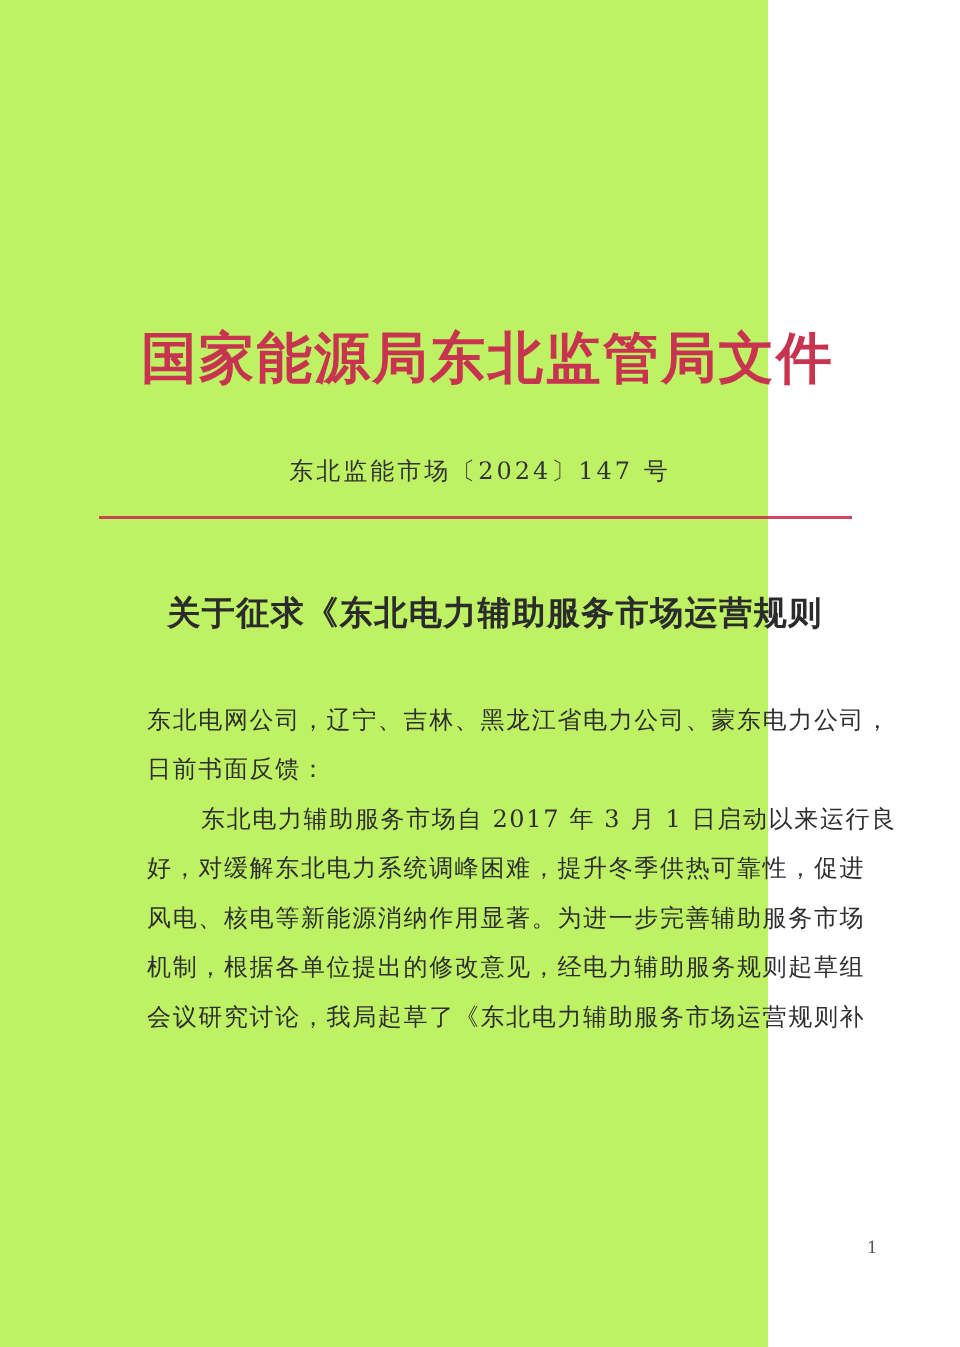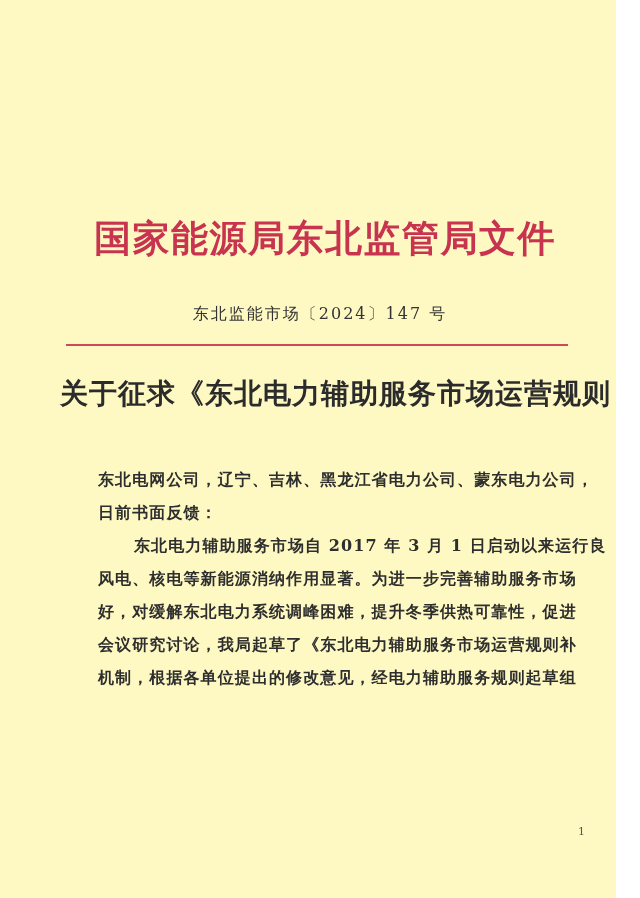--- a/index.html
+++ b/index.html
@@ -11,22 +11,22 @@
       width: 640px;
       height: 898px;
       position: relative;
       overflow: hidden;
       font-family: "DejaVu Serif", "Liberation Serif", serif;
       color: #2a2a2a;
     }
     .page {
       position: absolute;
       left: 0; top: 0;
-      width: 616px; height: 898px;
-      background: #fef9c3;
+      width: 512px; height: 898px;
+      background: #bef264;
     }
     .issuer-title {
       position: absolute;
       left: 90px;
       top: 212px;
       width: 470px;
       text-align: center;
       font-family: "DejaVu Serif", "Liberation Serif", serif;
       font-weight: bold;
       font-size: 37px;
@@ -53,45 +53,44 @@
       top: 344px;
       width: 502px;
       height: 2px;
       background: #c8344f;
       opacity: 0.9;
     }
     .subject {
       position: absolute;
       left: 60px;
       width: 540px;
-      top: 376px;
+      top: 392px;
       text-align: center;
       font-family: "DejaVu Sans", "Liberation Sans", sans-serif;
       font-weight: bold;
-      font-size: 28px;
+      font-size: 22px;
       line-height: 36px;
       letter-spacing: 1px;
       color: #2b2b2b;
     }
     .subject .line { display: block; white-space: nowrap; }
     .body-text {
       position: absolute;
       left: 98px;
       top: 463px;
       width: 482px;
       font-size: 16px;
       line-height: 33px;
       letter-spacing: 1.1px;
       color: #2e2e2e;
     }
     .body-text .line {
       display: block;
       white-space: nowrap;
       height: 33px;
-      font-weight: bold;
     }
     .body-text .indent { padding-left: 36px; }
     .page-number {
       position: absolute;
       left: 578px;
       top: 824px;
       font-size: 11px;
       line-height: 16px;
       color: #555555;
     }
@@ -108,21 +107,21 @@
   <div class="red-rule"></div>
 
   <div class="subject">
     <span class="line">关于征求《东北电力辅助服务市场运营规则</span>
   </div>
 
   <div class="body-text">
     <span class="line">东北电网公司，辽宁、吉林、黑龙江省电力公司、蒙东电力公司，</span>
     <span class="line">日前书面反馈：</span>
     <span class="line indent">东北电力辅助服务市场自 2017 年 3 月 1 日启动以来运行良</span>
+    <span class="line">好，对缓解东北电力系统调峰困难，提升冬季供热可靠性，促进</span>
     <span class="line">风电、核电等新能源消纳作用显著。为进一步完善辅助服务市场</span>
-    <span class="line">好，对缓解东北电力系统调峰困难，提升冬季供热可靠性，促进</span>
+    <span class="line">机制，根据各单位提出的修改意见，经电力辅助服务规则起草组</span>
     <span class="line">会议研究讨论，我局起草了《东北电力辅助服务市场运营规则补</span>
-    <span class="line">机制，根据各单位提出的修改意见，经电力辅助服务规则起草组</span>
   </div>
 
   <div class="page-number">1</div>
 
 </div>
 
 </body></html>

